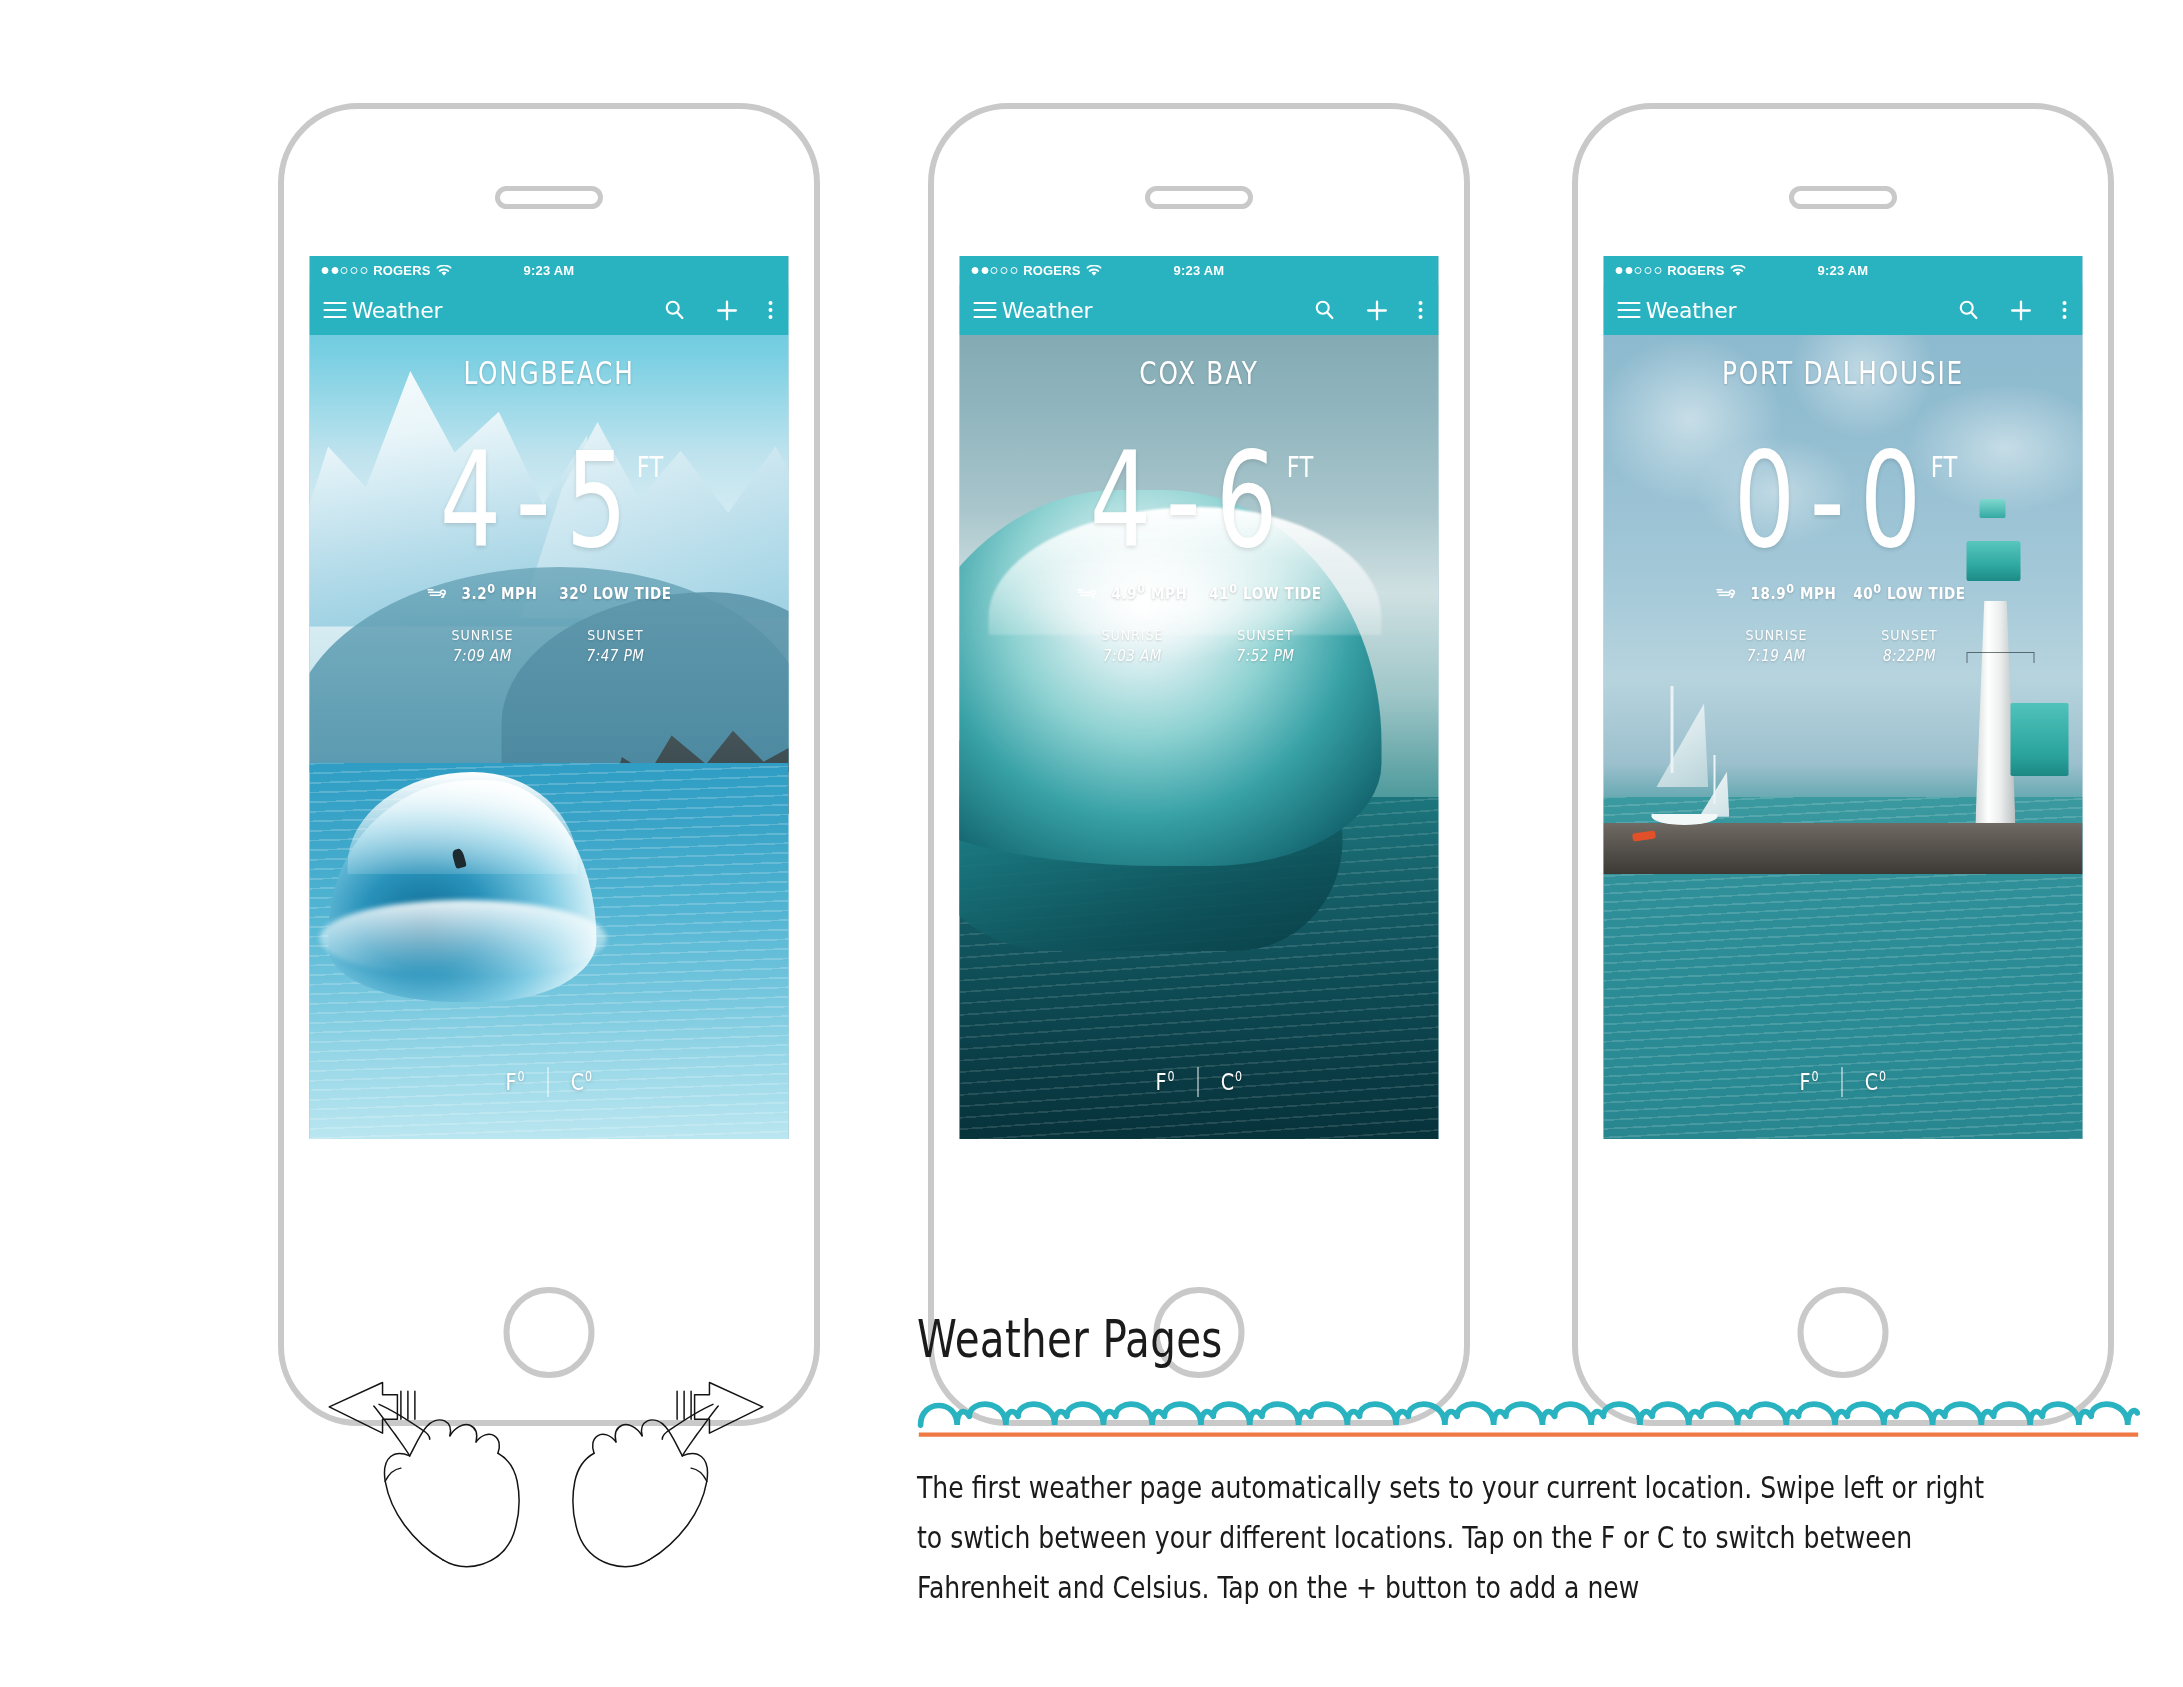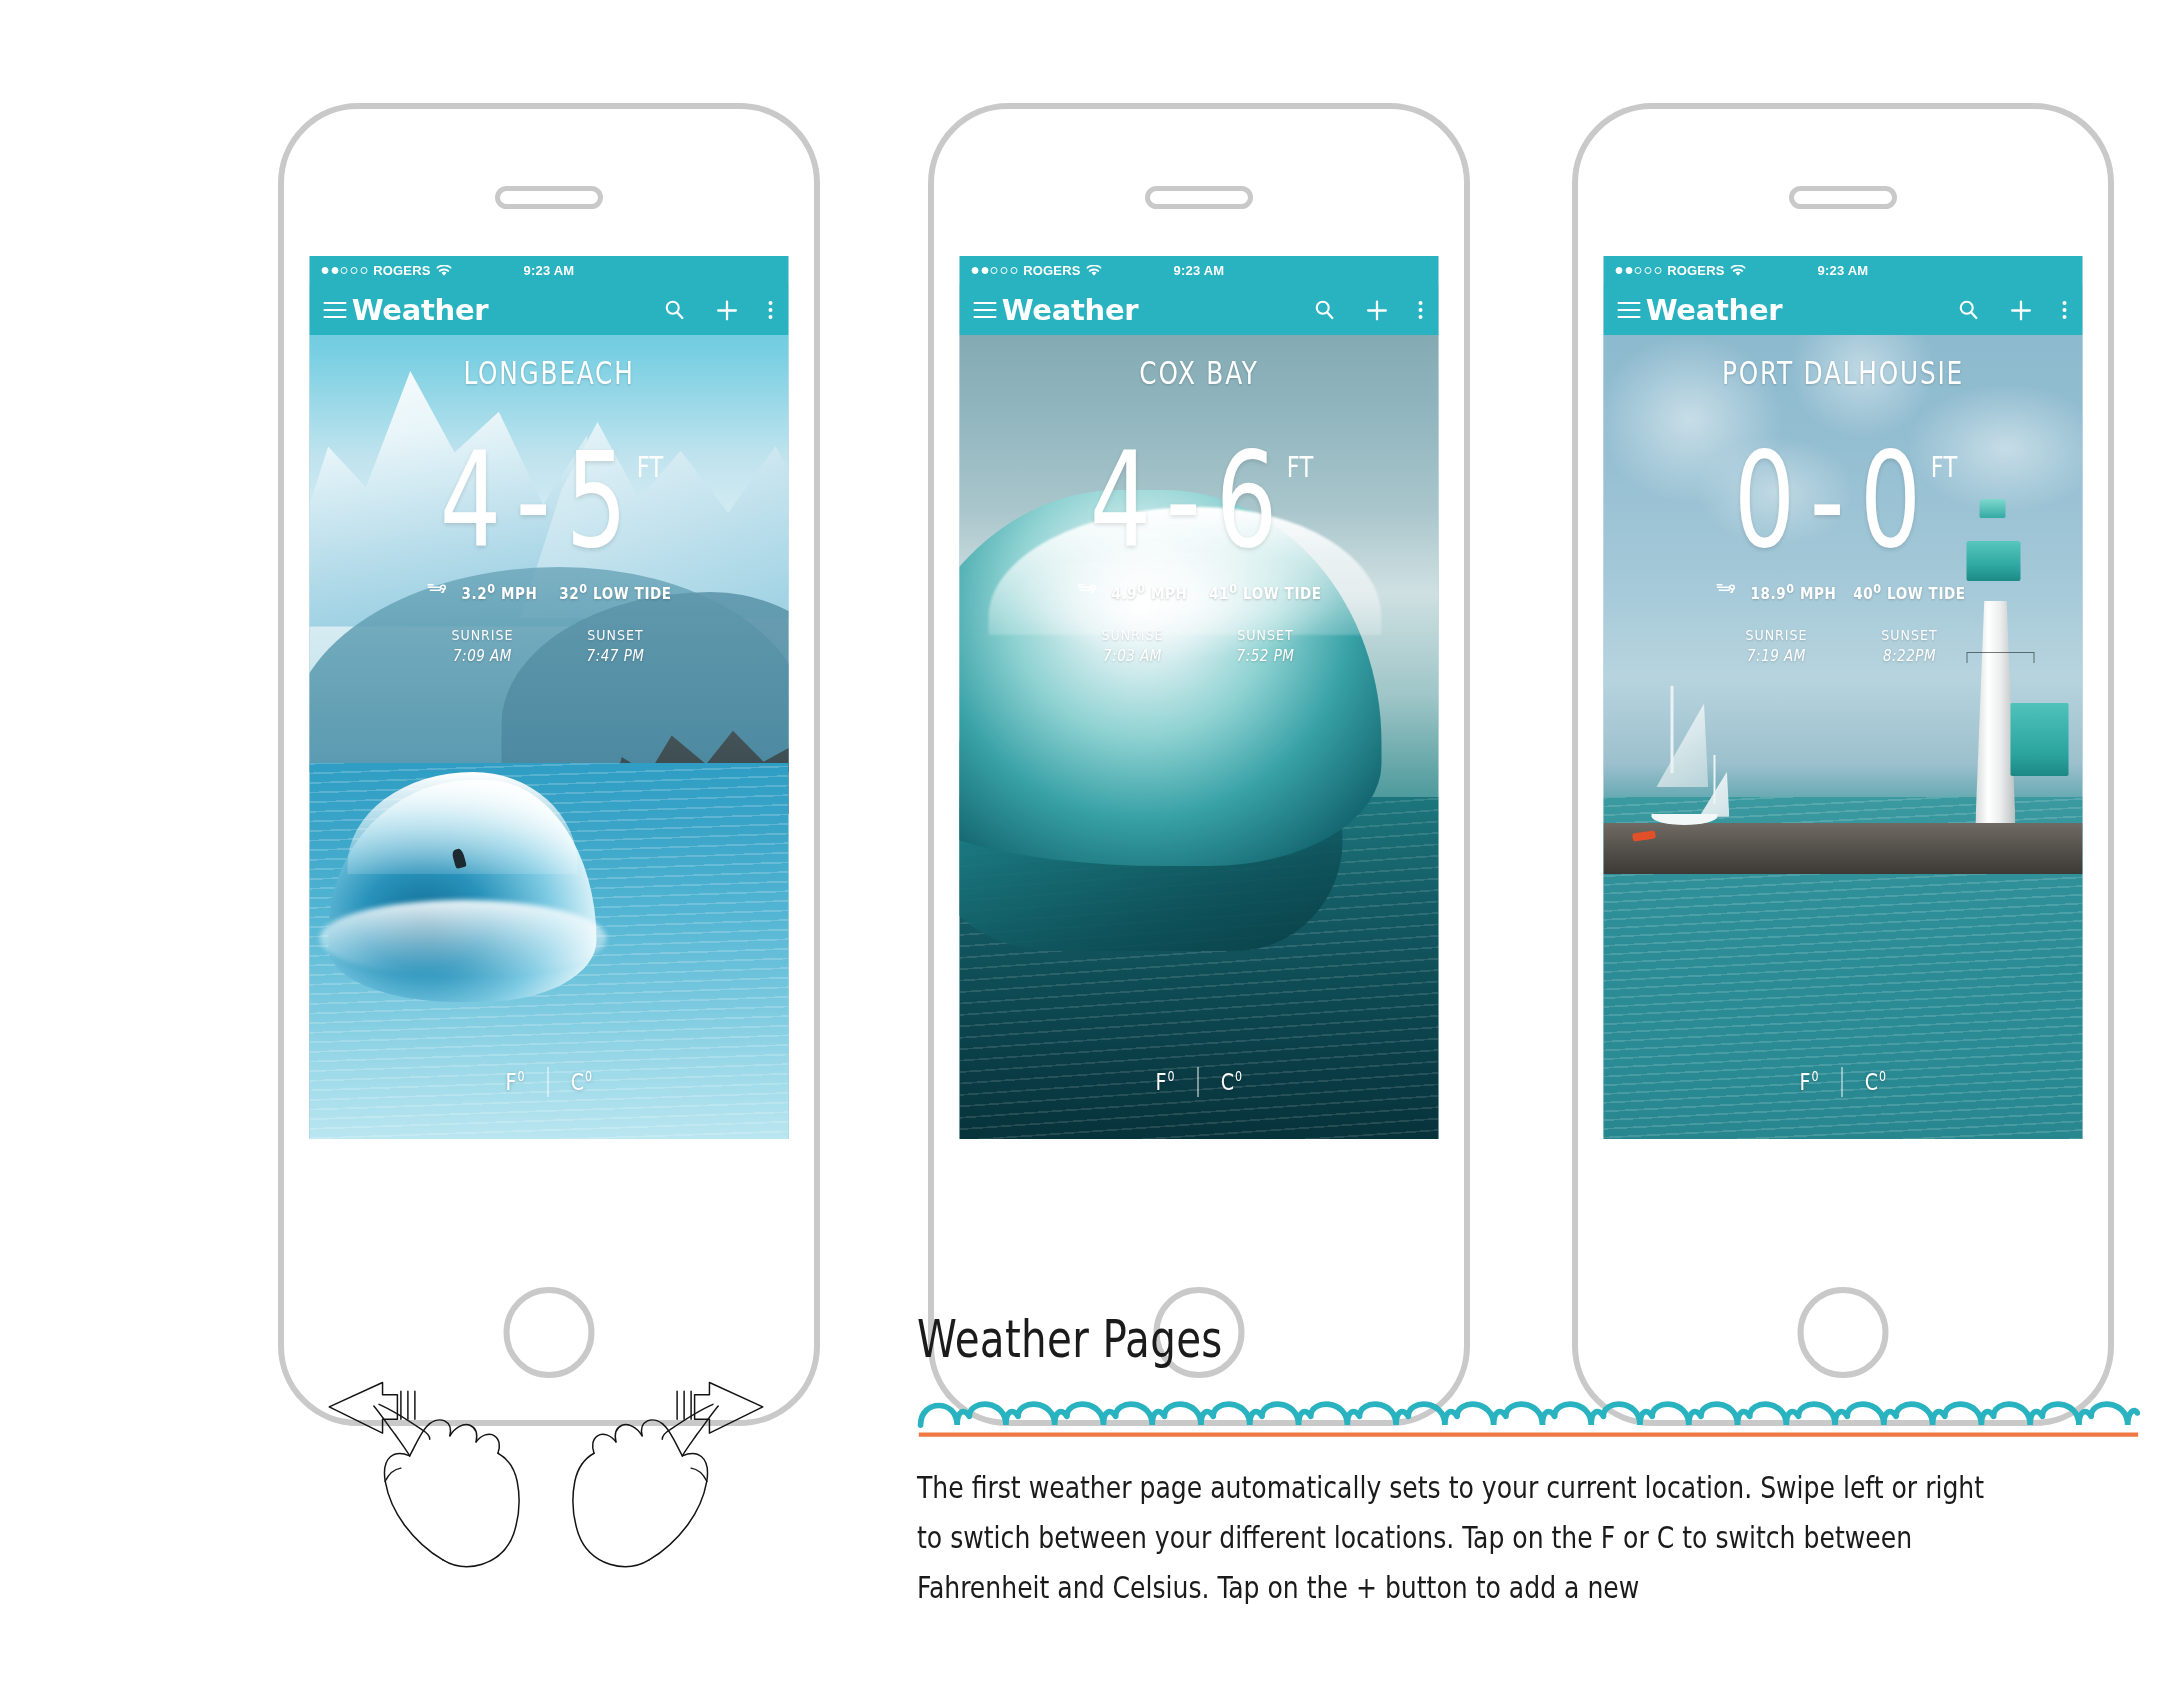--- a/index.html
+++ b/index.html
@@ -104,21 +104,21 @@
     background: var(--teal, #29b2bf);
     display: flex;
     align-items: center;
     padding: 0 15.7px 0 14px;
     box-sizing: border-box;
     z-index: 6;
   }
   .hamburger { width: 23px; display: flex; flex-direction: column; gap: 4.4px; cursor: pointer; }
   .hamburger b { display: block; height: 2.6px; background: #fff; border-radius: 0.9px; }
   .app-title {
-    color: #fff; font-size: 29px; font-weight: bold;
+    color: #fff; font-size: 22px; font-weight: normal;
     letter-spacing: -0.3px; margin-left: 5.2px;
     font-family: "DejaVu Sans", sans-serif;
   }
   .bar-actions { margin-left: auto; display: flex; align-items: center; gap: 30px; }
   .ic { color: #fff; display: inline-flex; align-items: center; justify-content: center; cursor: pointer; }
   .kebab { display: flex; flex-direction: column; gap: 3.5px; align-items: center; }
   .kebab i { width: 3.9px; height: 3.9px; background: #fff; border-radius: 50%; display: block; }
 
   
   .photo {
@@ -177,21 +177,21 @@
   .metrics {
     margin-top: 19px;
     display: flex;
     justify-content: center;
     gap: 0;
     font-size: 15px;
     letter-spacing: 0.6px;
     text-shadow: 0 0.9px 2.6px rgba(0,0,0,.2);
   }
   .metric-col { width: 133px; }
-  .metric-top { display: flex; justify-content: center; gap: 11px; font-weight: bold; white-space: nowrap; }
+  .metric-top { display: flex; align-items: center; justify-content: center; gap: 11px; font-weight: bold; white-space: nowrap; }
   .metric-top.no-icon { padding-left: 0; }
   .wind-icon { display: inline-block; width: 23px; height: 12.2px; }
   .sub-label { margin-top: 24px; font-size: 14px; letter-spacing: 1px; opacity: .97; }
   .sub-value { margin-top: 4.4px; font-size: 15px; letter-spacing: 0.5px; font-style: italic; }
 
   .unit-toggle {
     position: absolute;
     left: 0; right: 0;
     bottom: 42px;
     display: flex;

